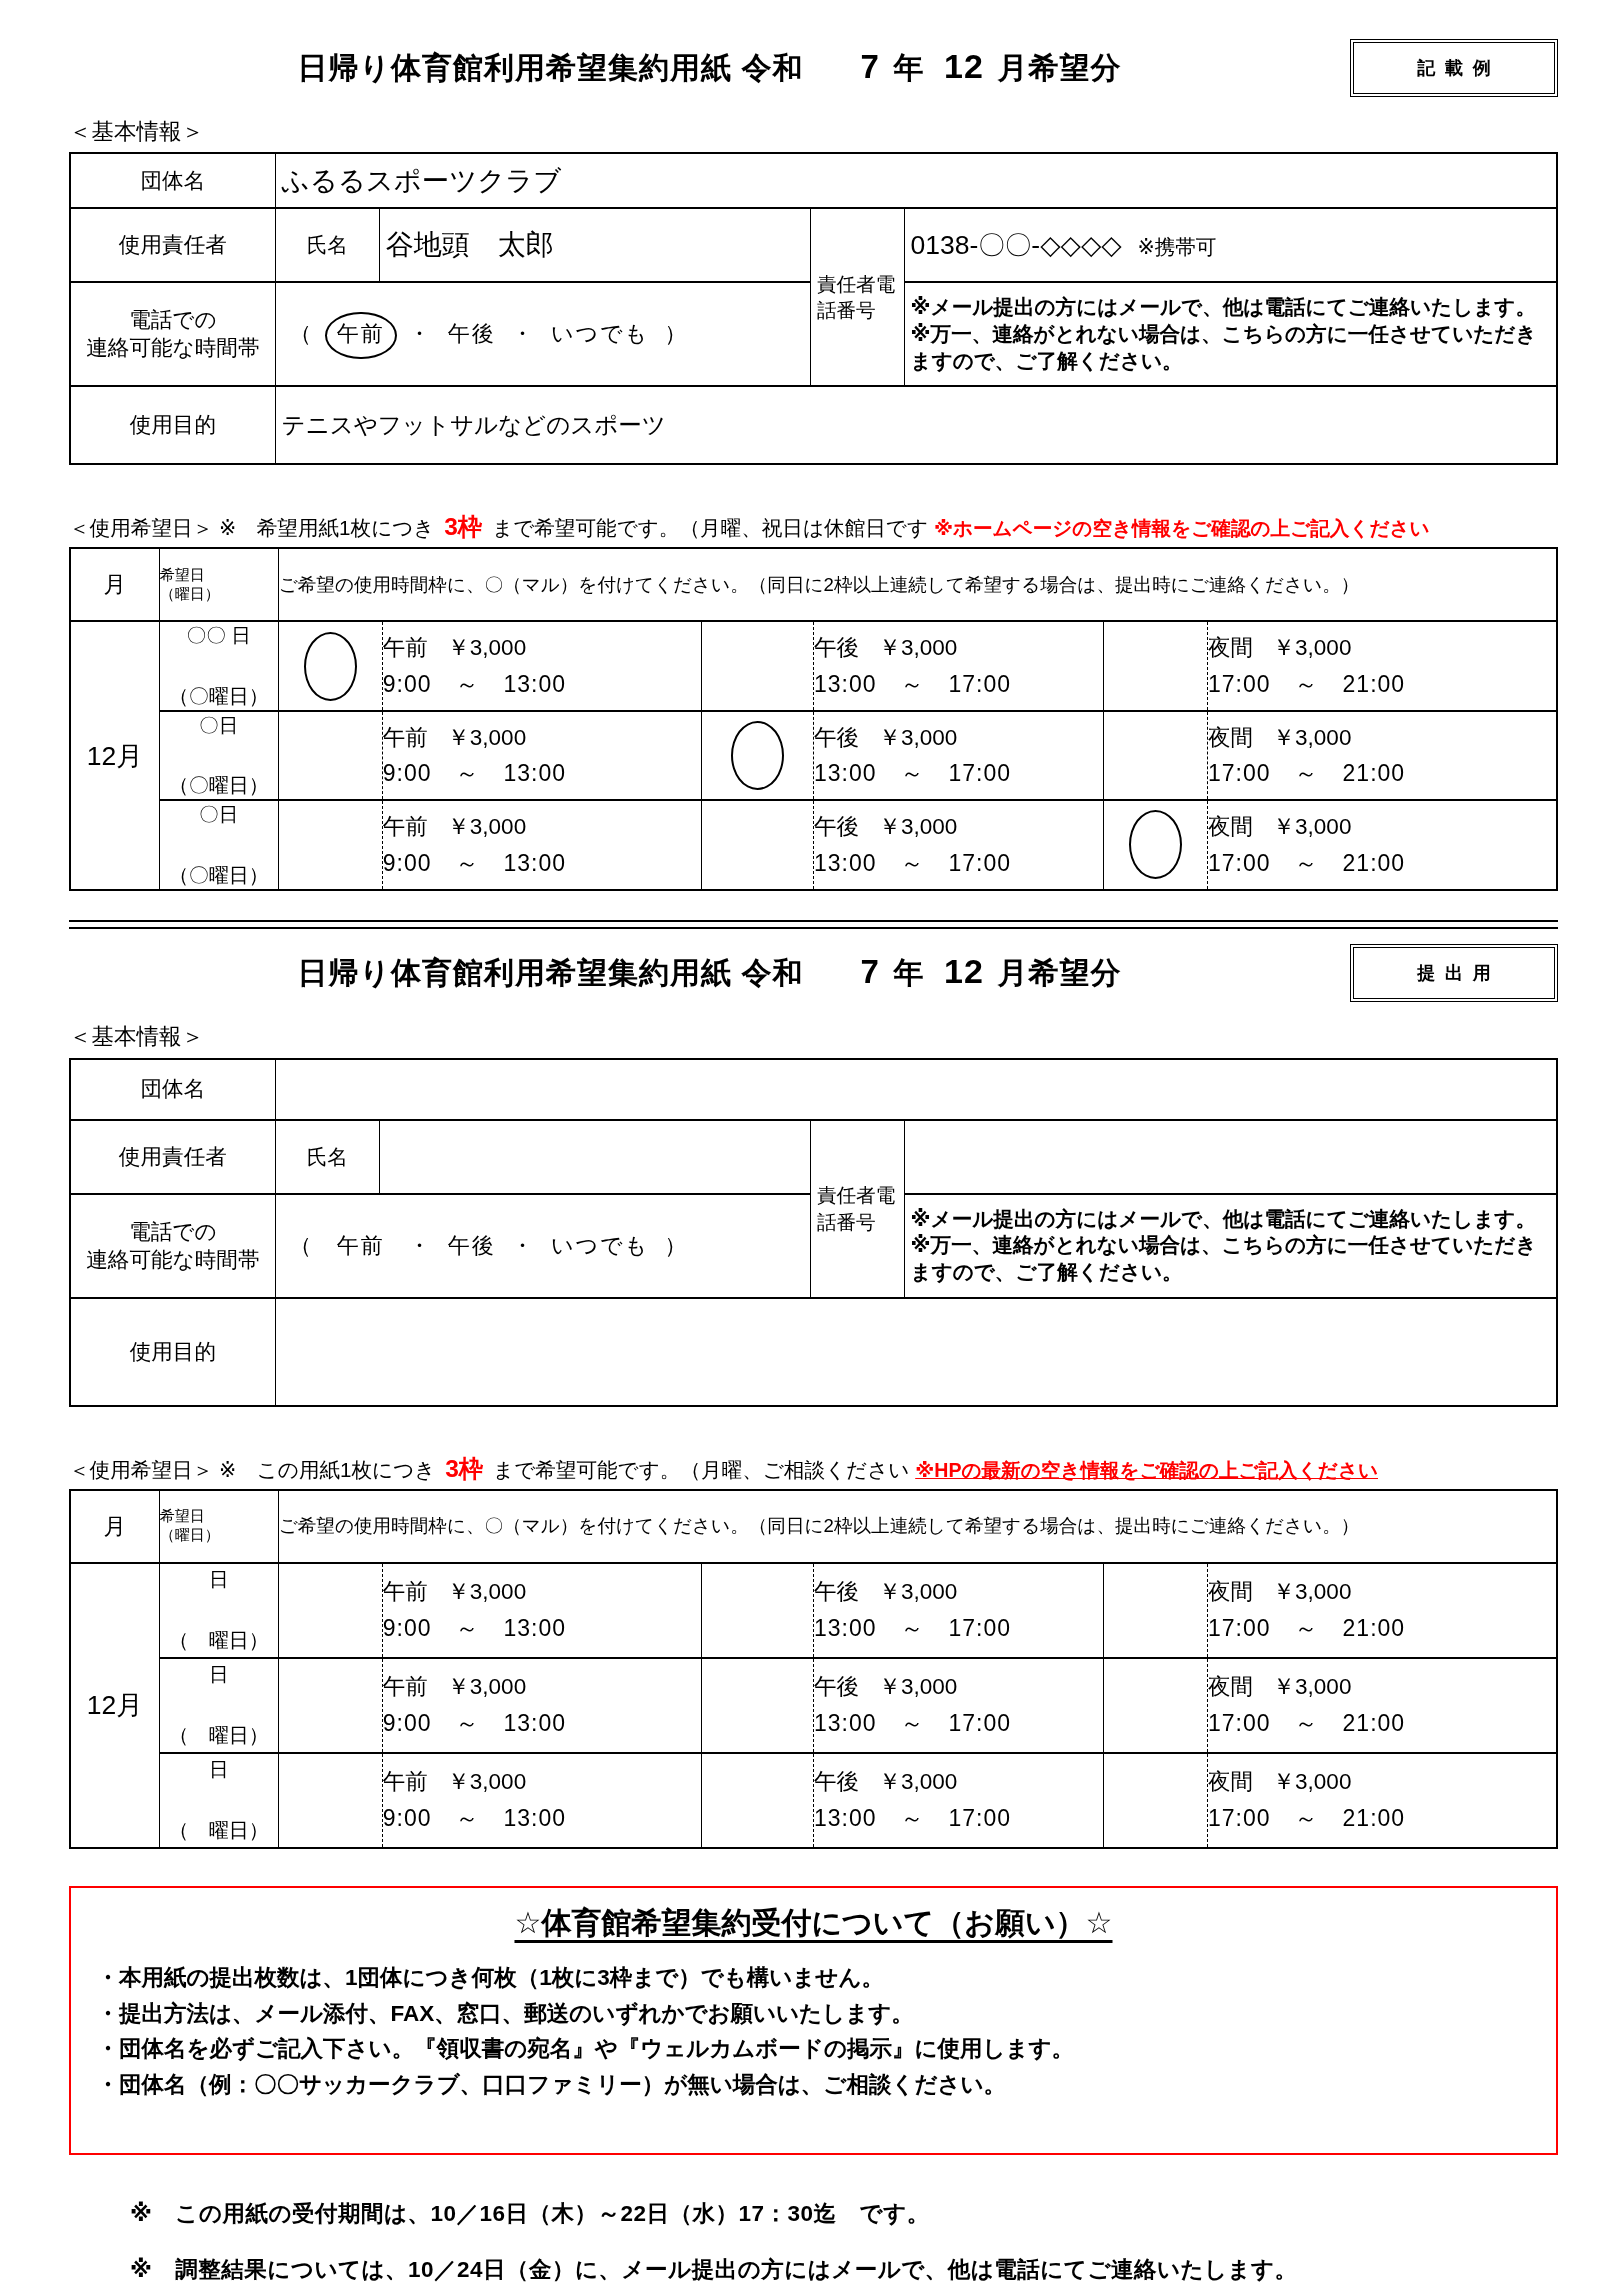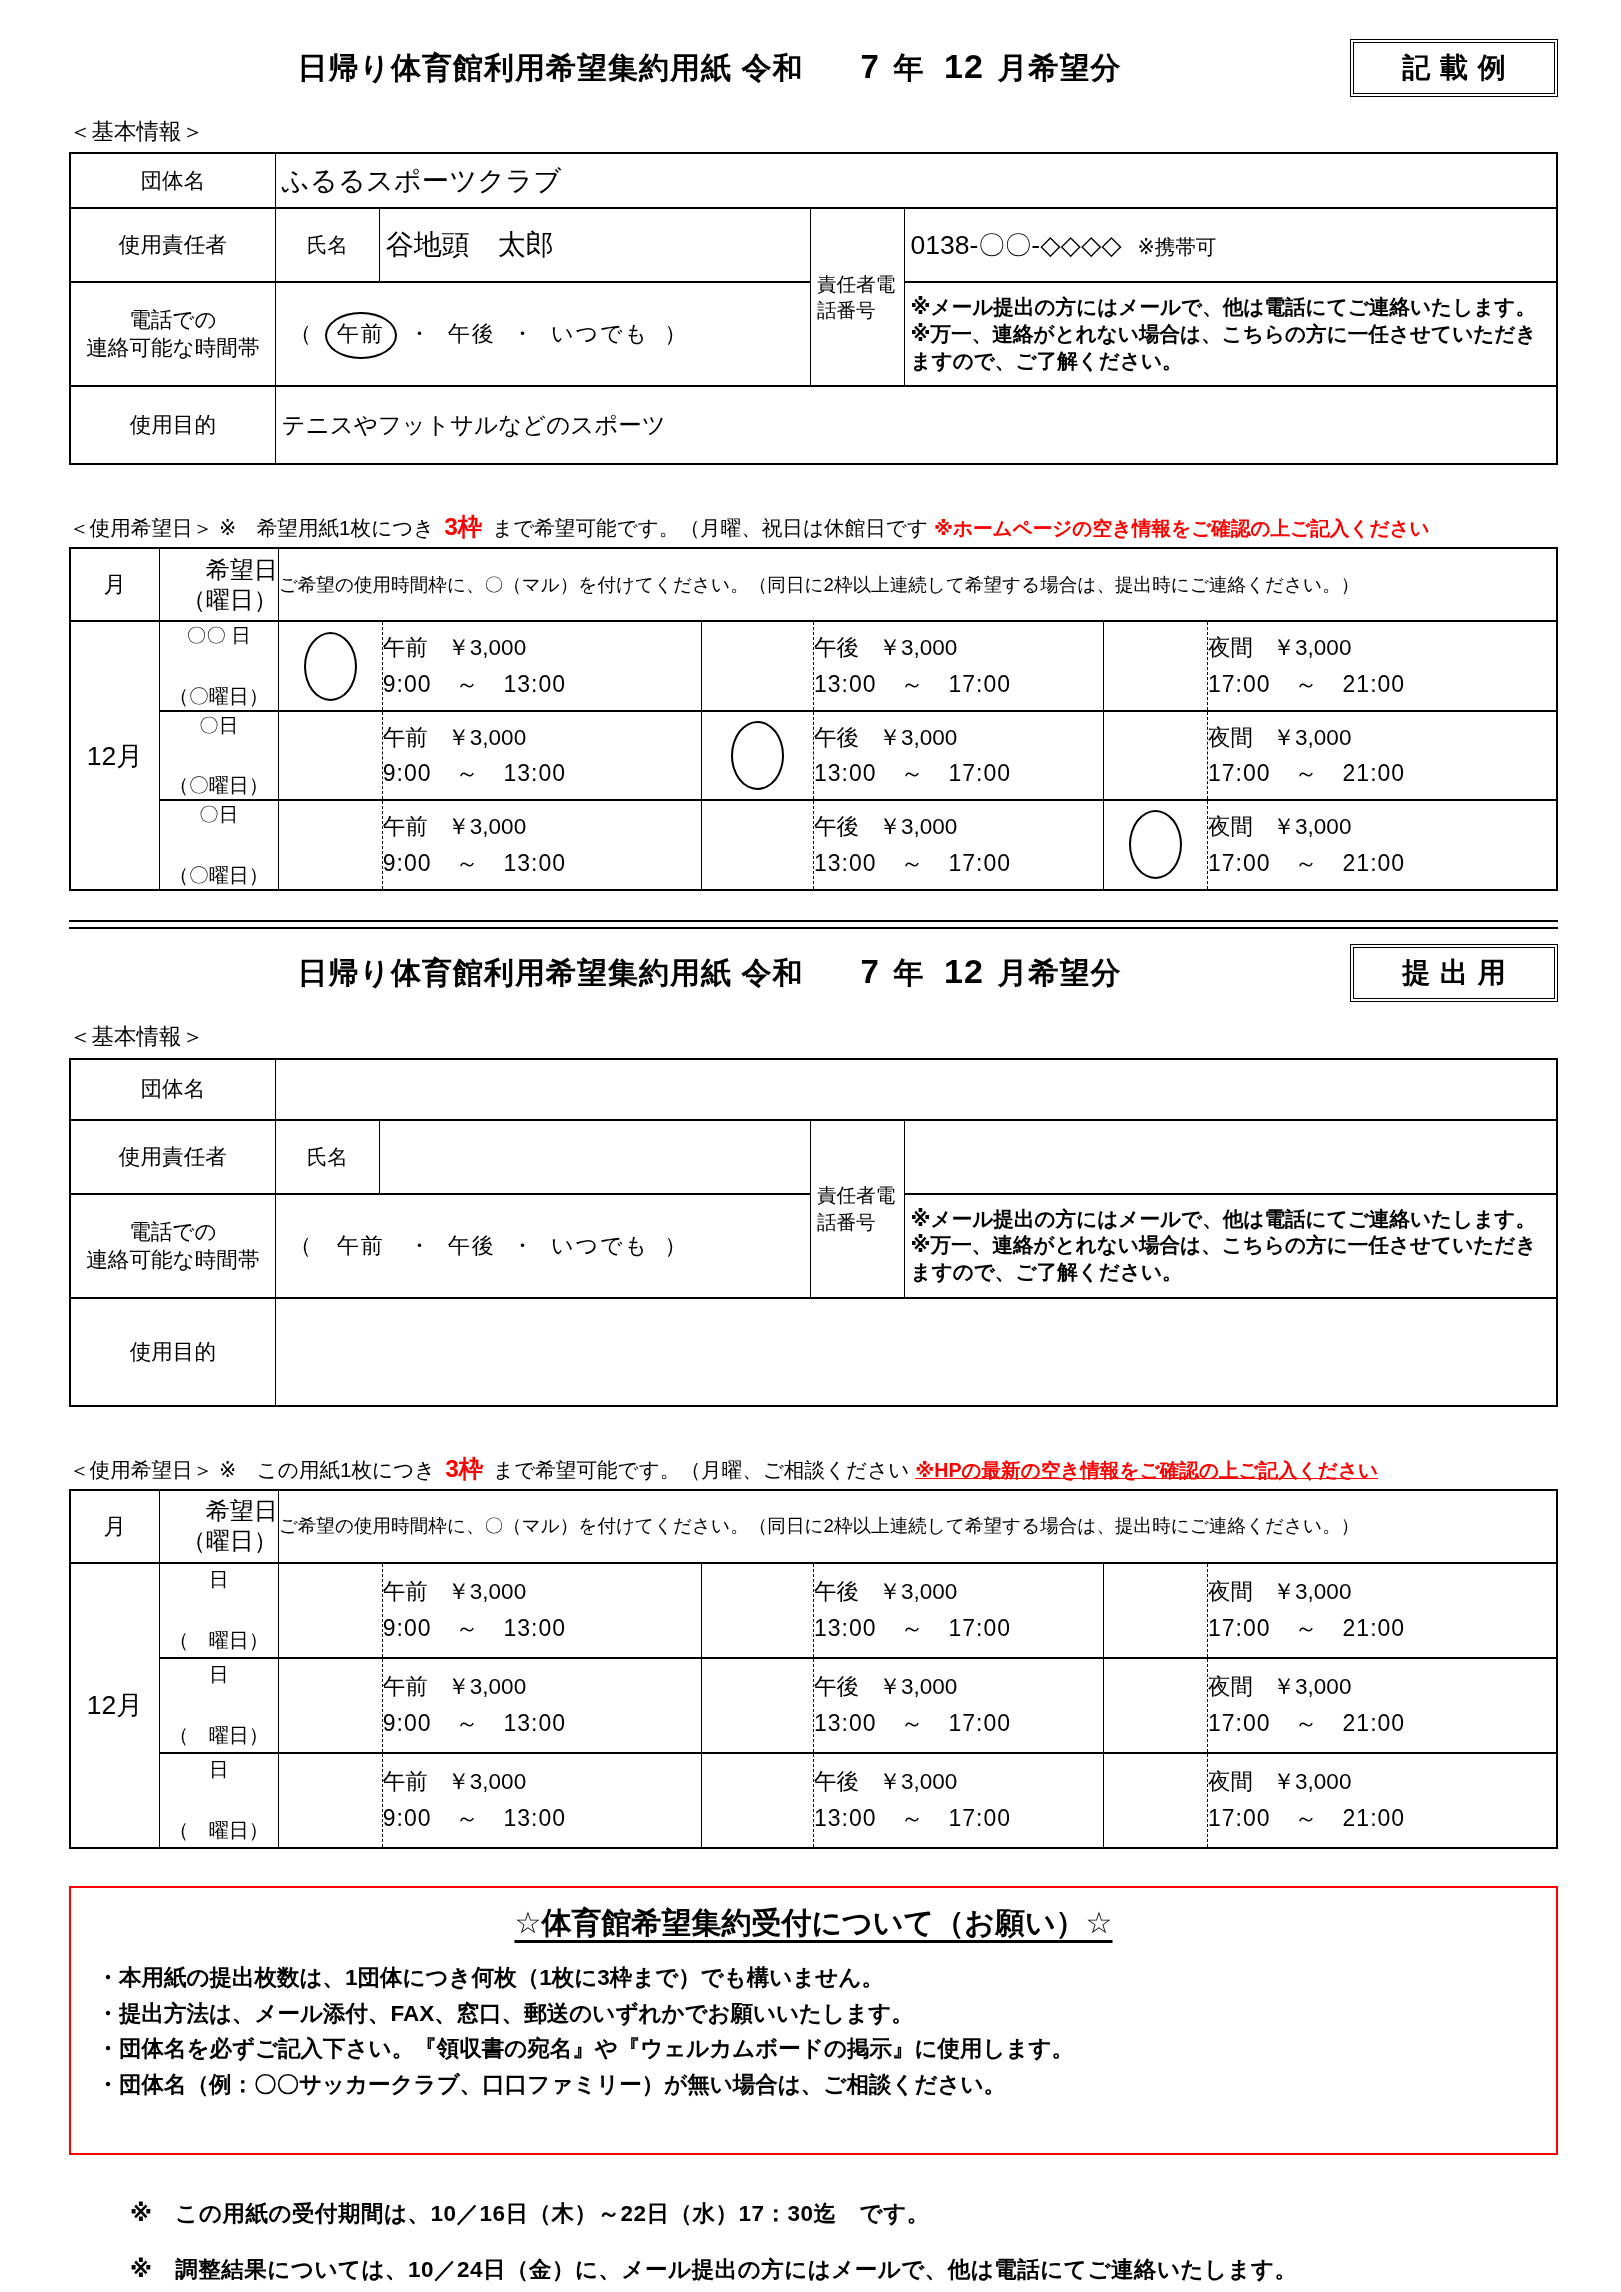--- a/index.html
+++ b/index.html
@@ -8,21 +8,21 @@
         overflow:hidden;position:relative;}
 
   
   .title-row{display:flex;align-items:center;height:61px;}
   .form-title{flex:1;text-align:center;font-size:30px;font-weight:bold;letter-spacing:1px;white-space:nowrap;}
   .t-year{font-size:33px;margin:0 13.7px 0 57px;}
   .t-num{font-size:34px;margin:0 13.7px 0 19.6px;}
   .t-unit{font-size:30px;}
   .stamp{width:208px;height:58px;border:4.9px double #000;box-sizing:border-box;
          display:flex;align-items:center;justify-content:center;
-         font-size:28px;font-weight:bold;letter-spacing:9.8px;padding-left:9.8px;flex:0 0 auto;}
+         font-size:18px;font-weight:bold;letter-spacing:9.8px;padding-left:9.8px;flex:0 0 auto;}
   .sec-label{font-size:22.5px;margin:17.6px 0 5.9px 0;}
 
   
   table.basic{width:100%;border-collapse:collapse;table-layout:fixed;border:2px solid #000;}
   table.basic td{border:1px solid #000;border-top-width:2px;border-bottom-width:2px;
                  padding:2px 5.9px;vertical-align:middle;box-sizing:border-box;}
   .r-a{height:55px;} .r-b{height:74px;} .r-c{height:104px;} .r-d{height:78px;}
   .form-submit .r-a{height:61px;} .form-submit .r-d{height:108px;}
   .lbl{text-align:center;font-size:21.6px;line-height:1.3;}
   .lbl-s{text-align:center;font-size:20.6px;}
@@ -41,21 +41,21 @@
 
   
   .wish-hdr{margin-top:45px;display:flex;align-items:baseline;white-space:nowrap;font-size:20.6px;}
   .wh-count{color:#ff0000;font-weight:bold;font-size:24.5px;margin:0 9.8px;}
   .wh-red{color:#ff0000;font-weight:bold;font-size:19.6px;margin-left:5.9px;}
   .form-submit .wh-red{text-decoration:underline;}
   table.wish{width:100%;border-collapse:collapse;table-layout:fixed;border:2px solid #000;margin-top:3.9px;}
   table.wish td{border:1px solid #000;vertical-align:middle;padding:0;box-sizing:border-box;}
   tr.wh-row{height:73px;}
   .h-month{font-size:22.5px;text-align:center;}
-  .h-day{font-size:24px;text-align:right;line-height:1.25;}
+  .h-day{font-size:15px;text-align:left;line-height:1.25;}
   .h-inst{font-size:18.6px;padding:0 11.8px;}
   tr.w-row{height:84px;}
   .form-submit tr.w-row{height:95px;}
   tr.w-row td{border-top:2px solid #000;}
   .month-cell{font-size:26.5px;text-align:center;}
   .day-cell{text-align:center;font-size:19.6px;line-height:1.35;}
   .day2{font-size:20px;margin-top:34px;}
   .mark-cell{border-right:none !important;}
   .mark-ellipse{width:49px;height:65px;border:2.9px solid #000;border-radius:50%;margin:0 auto;}
   .slot-cell{border-left:1px dashed #000 !important;padding:5.9px 0 5.9px 11.8px;}

